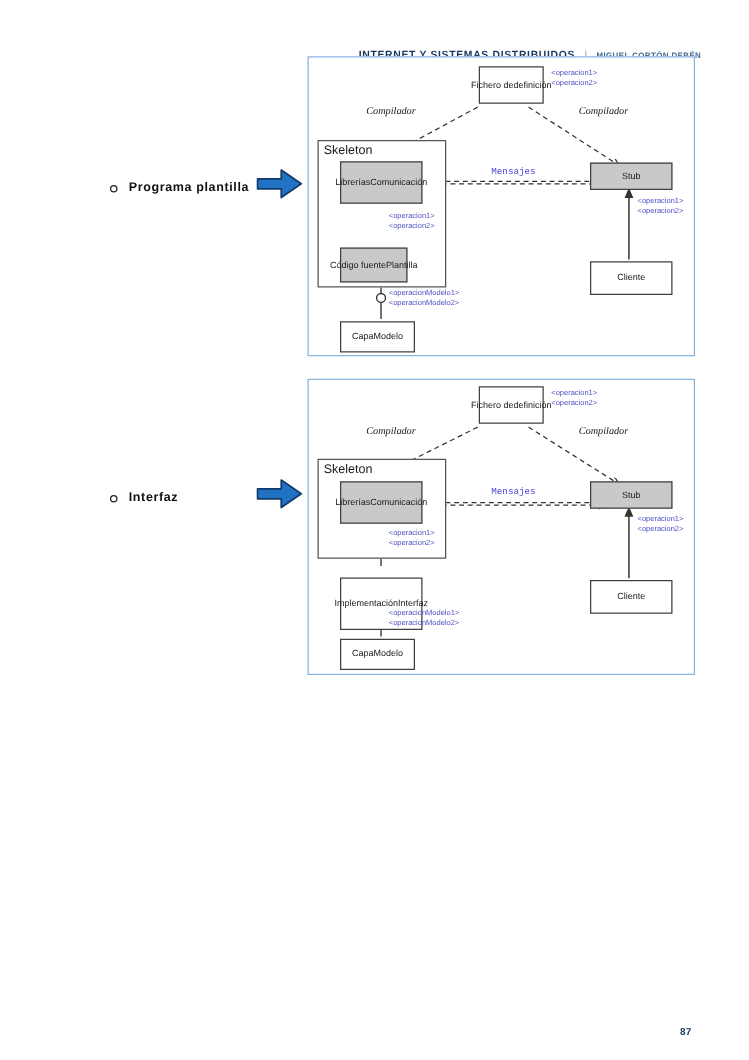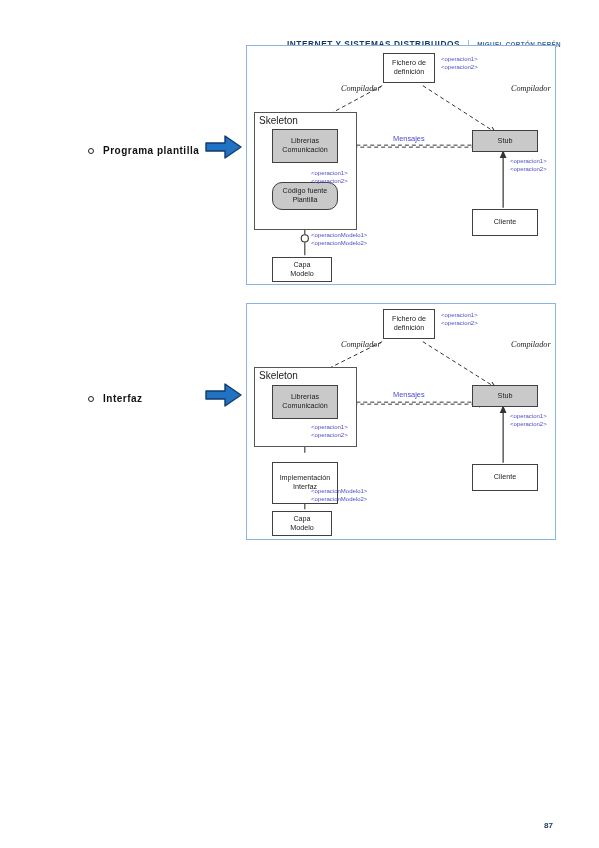--- a/index.html
+++ b/index.html
@@ -96,21 +96,21 @@
     width: 100%;
     height: 100%;
     pointer-events: none;
   }
 
   
   .node {
     position: absolute;
     box-sizing: border-box;
     display: flex;
-    flex-direction: column;
+    flex-direction: row;
     align-items: center;
     justify-content: center;
     text-align: center;
     font-size: 7.2px;
     line-height: 1.22;
     color: #1a1a1a;
     border: 1.3px solid #404040;
     background: #ffffff;
     z-index: 3;
   }
@@ -138,27 +138,27 @@
     position: absolute;
     font-size: 6px;
     color: #4f4fc4;
     line-height: 1.28;
     white-space: nowrap;
     z-index: 4;
   }
   .ann.blue-lbl {
     font-size: 7.4px;
     color: #4a4ad0;
+    font-family: Liberation Mono, monospace;
   }
   .ann.compilador {
     font-size: 8.2px;
     font-style: italic;
     color: #1a1a1a;
     font-family: "Liberation Serif", serif;
-    margin-left: 48px;
   }
 </style>
 </head>
 <body>
 
 <div class="page-header">
   <span class="hdr-title">INTERNET Y SISTEMAS DISTRIBUIDOS</span>
   <span class="hdr-sep">|</span>
   <span class="hdr-author">MIGUEL CORTÓN DEBÉN</span>
 </div>
@@ -237,21 +237,21 @@
   <div class="ann" style="left:64px; top:124px;">
     <div>&lt;operacion1&gt;</div>
     <div>&lt;operacion2&gt;</div>
   </div>
 
   <div class="ann" style="left:263px; top:112px;">
     <div>&lt;operacion1&gt;</div>
     <div>&lt;operacion2&gt;</div>
   </div>
 
-  <div class="node gray" style="left:25px; top:136px; width:66px; height:28px;border-radius:10px;">
+  <div class="node gray" style="left:25px; top:152px; width:54px; height:28px;">
     <span class="ln">Código fuente</span>
     <span class="ln">Plantilla</span>
   </div>
 
   <div class="node" style="left:225px; top:163px; width:66px; height:27px;">
     <span class="ln">Cliente</span>
   </div>
 
   <div class="ann" style="left:64px; top:186px;">
     <div>&lt;operacionModelo1&gt;</div>

